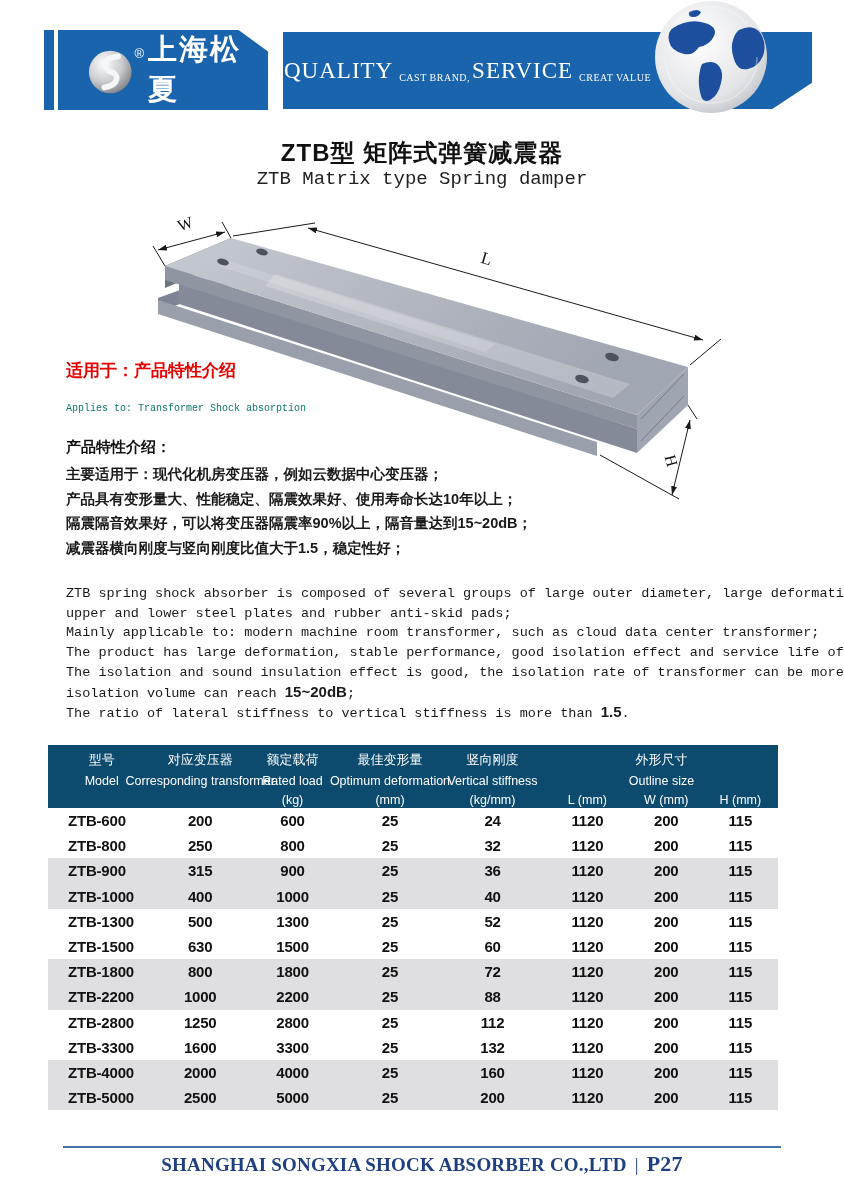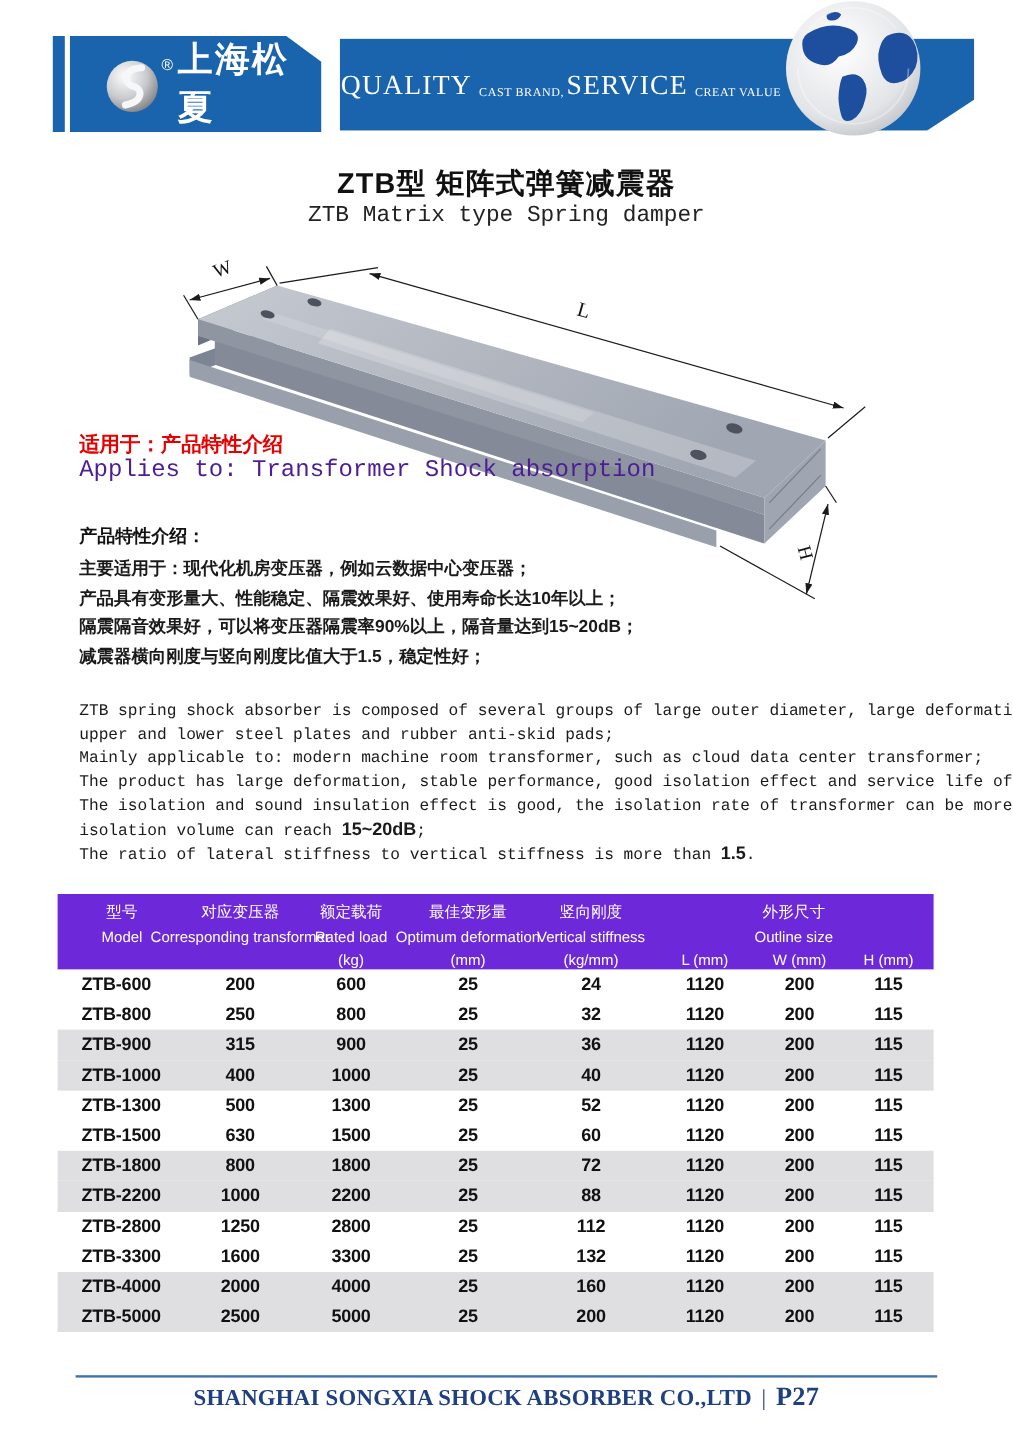--- a/index.html
+++ b/index.html
@@ -31,32 +31,32 @@
 
   
   .title-cn { left:0; top:137px; width:100%; text-align:center; font-size:24px; font-weight:bold; color:#111; letter-spacing:1px; }
   .title-en { left:0; top:168px; width:100%; text-align:center; font-size:19px; color:#222; font-family:"Liberation Mono", monospace; }
 
   
   .figure { left:75px; top:212px; }
 
   
   .applies-cn { left:66px; top:359px; font-size:17px; font-weight:600; color:#e60000; font-family:"Liberation Serif", serif; }
-  .applies-en { left:66px; top:381px; font-size:20px; color:#4c1d95; font-family:"Liberation Mono", monospace; }
+  .applies-en { left:66px; top:403px; font-size:10px; color:#0f766e; font-family:"Liberation Mono", monospace; }
   .feat-heading { left:66px; top:438px; font-size:15px; font-weight:bold; color:#111; }
   .feat-cn { left:66px; top:462px; font-size:14.5px; font-weight:bold; color:#1a1a1a; }
   .feat-cn .fline { height:24.5px; line-height:24.5px; white-space:nowrap; }
   .feat-en { left:66px; top:584px; font-size:13.5px; color:#1a1a1a; font-family:"Liberation Mono", monospace; }
   .feat-en .eline { height:19.7px; line-height:19.7px; white-space:nowrap; }
   .feat-en .hl { font-family:"Liberation Sans", sans-serif; font-weight:bold; font-size:15px; }
 
   
   .spec-table { left:48px; top:745px; width:730px; }
   .thead {
-    display:grid; width:730px; height:63px; background:#6d28d9; color:#ffffff;
+    display:grid; width:730px; height:63px; background:#0c4a6e; color:#ffffff;
     grid-template-columns:14.7% 12.3% 13.0% 13.7% 14.4% 11.6% 10.0% 10.3%;
     grid-template-rows:25px 17px 21px; box-sizing:border-box; padding-top:2px;
   }
   .hc { display:flex; align-items:center; justify-content:center; white-space:nowrap; }
   .hc.cn { font-size:13px; }
   .hc.en { font-size:12.5px; }
   .hc.un { font-size:12.5px; }
   .r1{grid-row:1} .r2{grid-row:2} .r3{grid-row:3}
   .c1{grid-column:1} .c2{grid-column:2} .c3{grid-column:3} .c4{grid-column:4}
   .c5{grid-column:5} .c6{grid-column:6} .c7{grid-column:7} .c8{grid-column:8}

